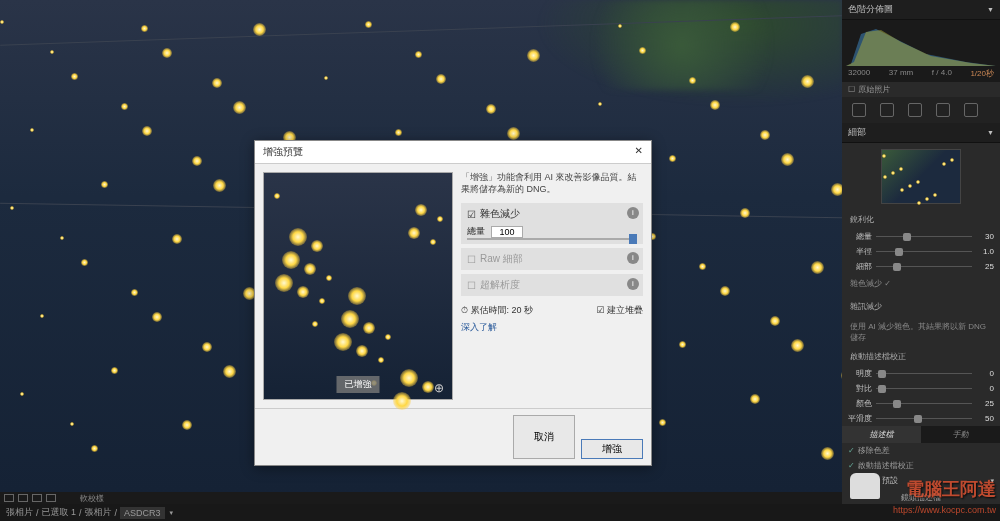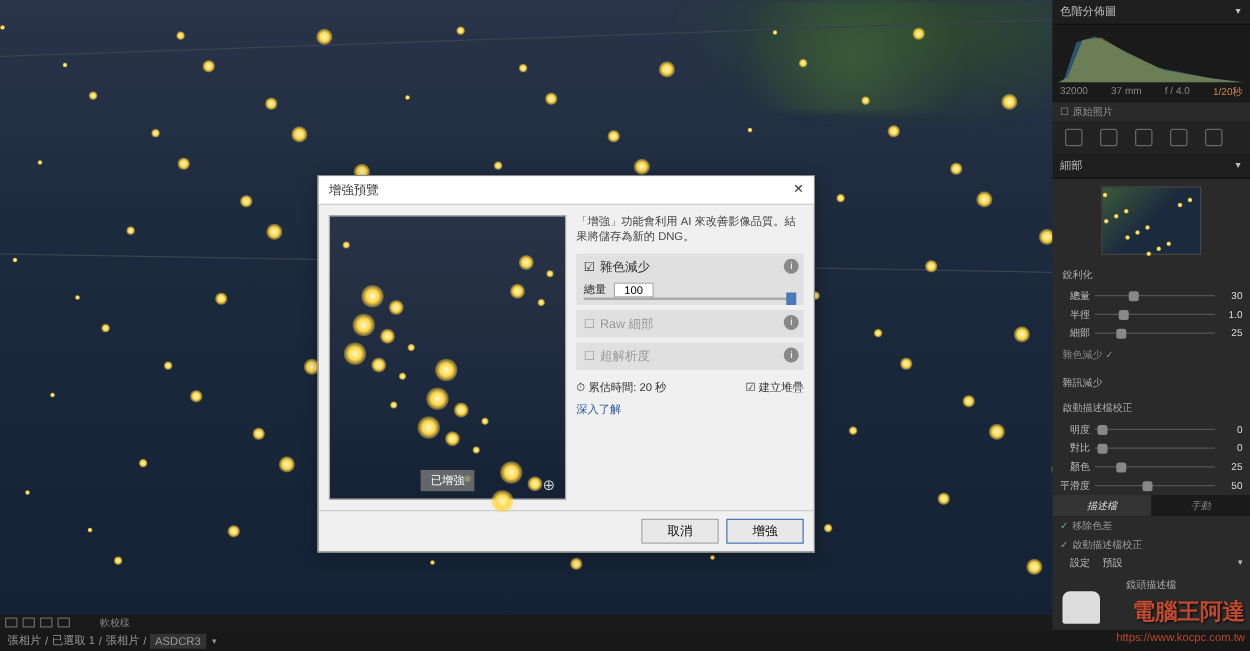--- a/index.html
+++ b/index.html
@@ -50,21 +50,21 @@
 .ctrl-chk { display: flex; align-items: center; gap: 4px; font-size: 10px; }
 .ctrl-info { position: absolute; right: 4px; top: 4px; width: 12px; height: 12px; border-radius: 50%; background: #888; color: #fff; font-size: 8px; text-align: center; line-height: 12px; }
 .ctrl-slider { display: flex; align-items: center; gap: 6px; margin-top: 4px; font-size: 9px; }
 .ctrl-slider input[type=text] { width: 32px; font-size: 9px; text-align: center; border: 1px solid #aaa; }
 .ctrl-track { flex: 1; height: 2px; background: #aaa; position: relative; }
 .ctrl-thumb { position: absolute; right: 0; top: -4px; width: 8px; height: 10px; background: #4a7ab8; }
 .dlg-time { font-size: 9px; margin-top: 8px; display: flex; align-items: center; justify-content: space-between; }
 .dlg-link { color: #2a5a9a; font-size: 9px; margin-top: 4px; display: inline-block; }
 .dlg-footer { padding: 6px 8px; border-top: 1px solid #ccc; display: flex; justify-content: flex-end; gap: 6px; }
 .dlg-btn { padding: 2px 20px; font-size: 10px; background: #e8e8e8; border: 1px solid #aaa; }
-.dlg-btn.primary { border: 1px solid #4a7ab8; }
+.dlg-btn.primary { border: 1px solid #4a7ab8; margin-top: 24px; }
 .prev-badge { position: absolute; bottom: 6px; left: 50%; transform: translateX(-50%); background: rgba(120,120,120,0.8); color: #fff; padding: 2px 8px; font-size: 9px; }
 .zoom-icon { position: absolute; bottom: 4px; right: 4px; width: 14px; height: 14px; color: #ccc; font-size: 12px; }
 
 
 .watermark { position: absolute; bottom: 20px; right: 4px; font-size: 18px; color: #d85030; font-weight: bold; opacity: 0.85; text-shadow: 1px 1px 2px #000; }
 .watermark-sub { position: absolute; bottom: 6px; right: 4px; font-size: 9px; color: #d85030; opacity: 0.85; }
 .watermark-face { position: absolute; bottom: 22px; right: 120px; width: 30px; height: 26px; border-radius: 6px 6px 2px 2px; background: #ddd; }
 </style>
 </head>
 <body>
@@ -231,20 +231,21 @@
     </div>
   <div class="slider-row">
       <span class="lbl">細部</span>
       <div class="track">
         <div class="thumb-s" style="left:18%"></div>
       </div>
       <span class="val">25</span>
     </div>
   <div class="section-txt">雜色減少 ✓</div>
   <div class="section-txt" style="color:#aaa;margin-top:4px">雜訊減少</div>
+  <div class="section-txt">使用 AI 減少雜色。其結果將以新 DNG 儲存</div>
   <div class="section-txt" style="color:#aaa">啟動描述檔校正</div>
   <div class="slider-row">
       <span class="lbl">明度</span>
       <div class="track">
         <div class="thumb-s" style="left:2%"></div>
       </div>
       <span class="val">0</span>
     </div>
   <div class="slider-row">
       <span class="lbl">對比</span>

